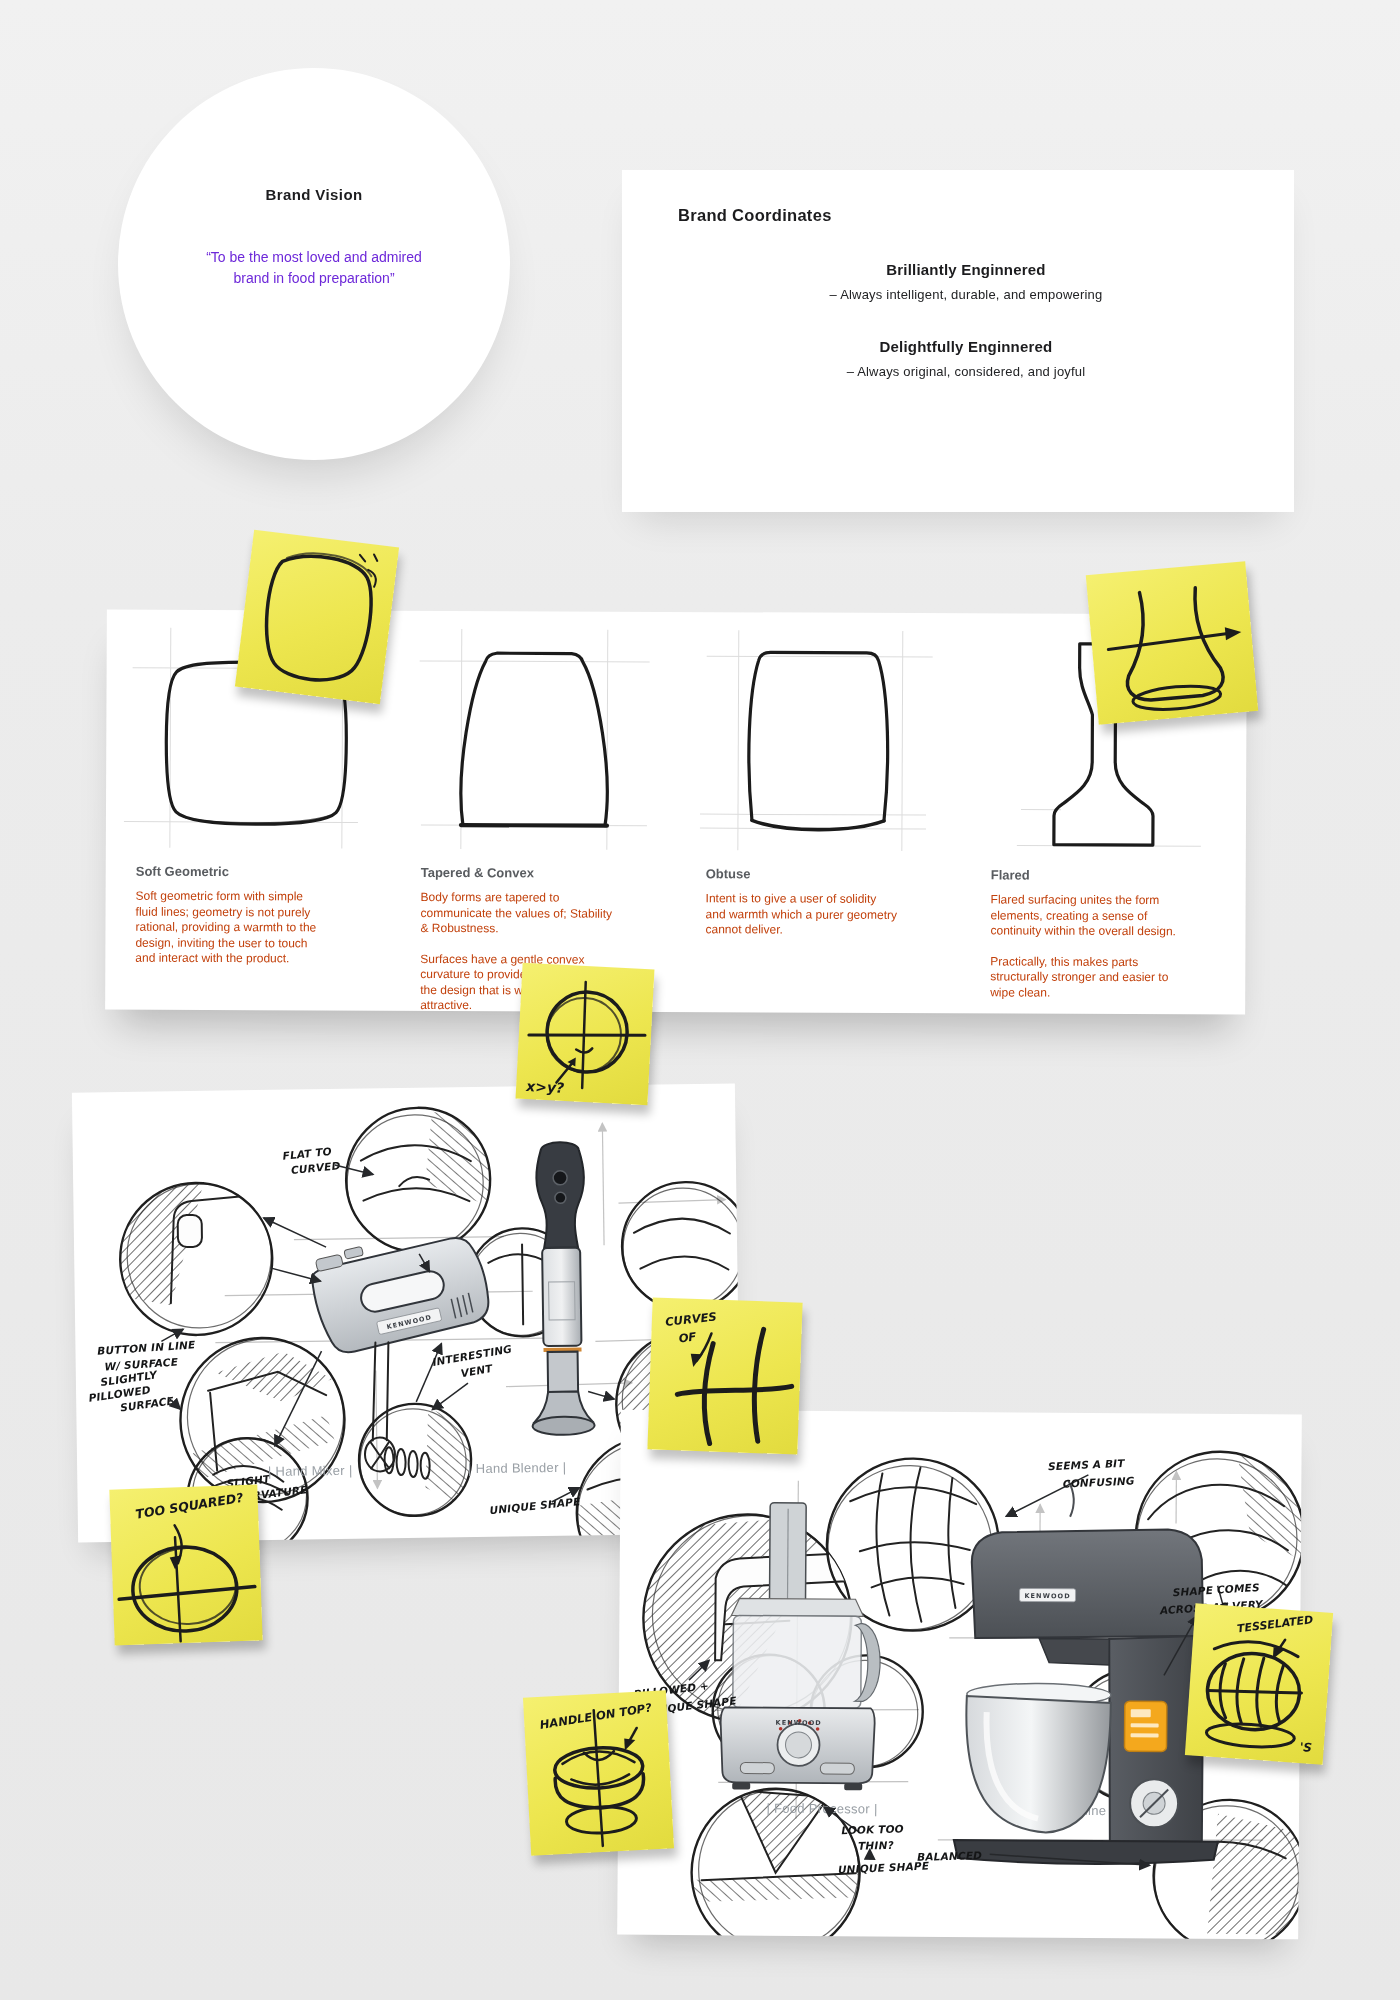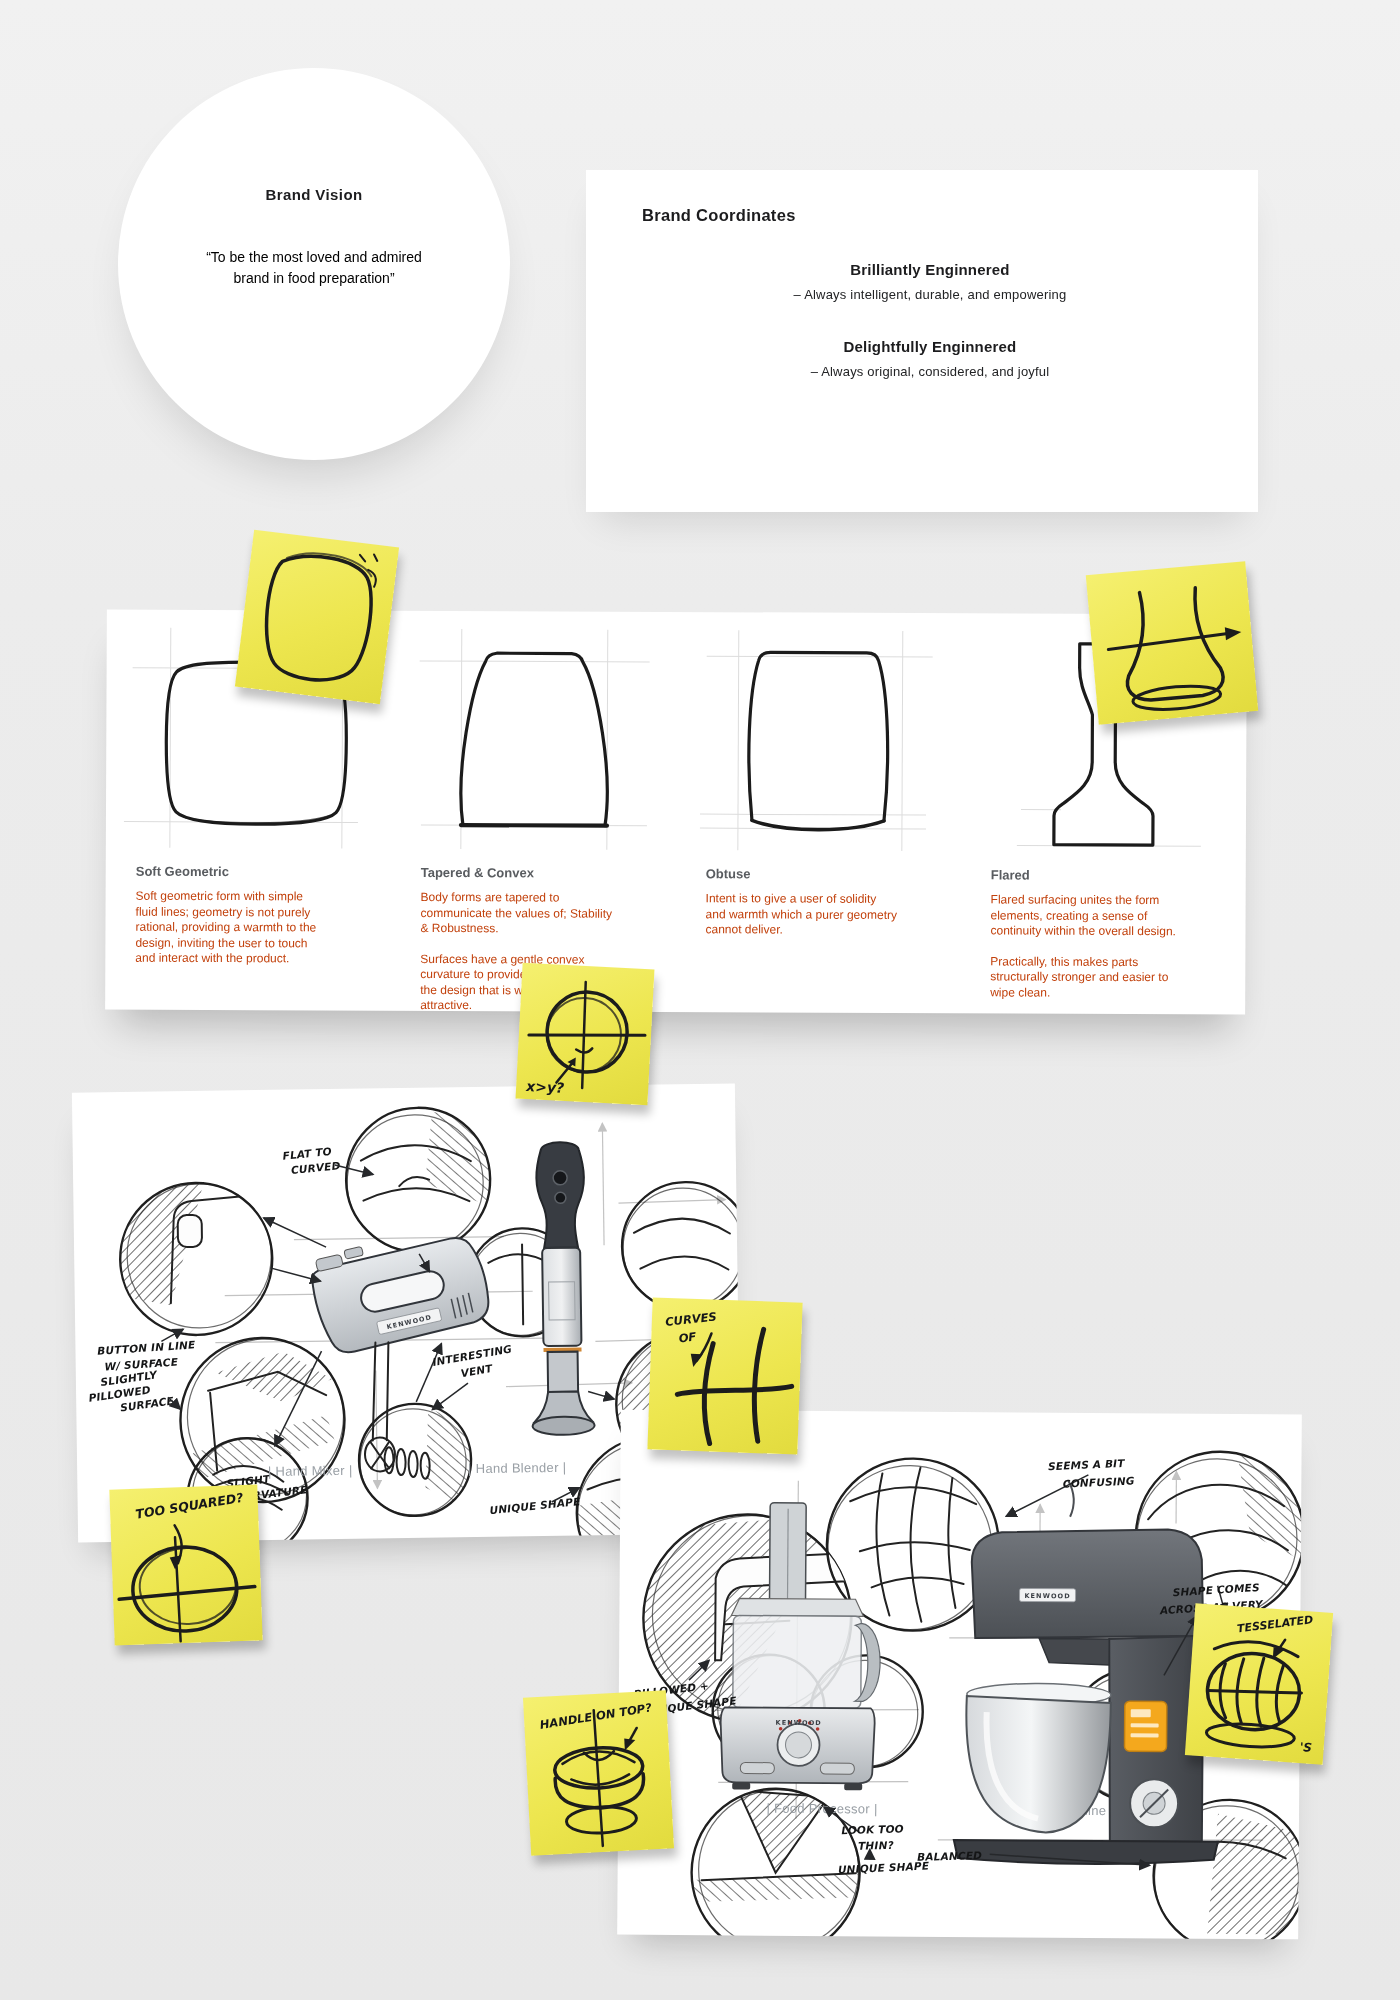--- a/index.html
+++ b/index.html
@@ -4,24 +4,24 @@
 <style>
   html,body{margin:0;padding:0;background:#e9e9e9;}
   .stage{position:relative;width:1400px;height:2000px;overflow:hidden;
          background:linear-gradient(180deg,#f1f1f1 0%,#ececec 30%,#e8e8e8 100%);
          font-family:"Liberation Sans",sans-serif;color:#1b1b1b;}
 
   
   .vision-circle{position:absolute;left:118px;top:68px;width:392px;height:392px;border-radius:50%;
     background:#fff;box-shadow:0 26px 48px -18px rgba(0,0,0,.16);text-align:center;}
   .vision-title{margin-top:118px;font-size:15px;font-weight:bold;letter-spacing:.4px;color:#1d1d1f;}
-  .vision-quote{margin:44px auto 0;width:250px;font-size:14px;line-height:21px;color:#000000;}
+  .vision-quote{margin:44px auto 0;width:250px;font-size:14px;line-height:21px;color:#6d28d9;}
 
   
-  .coord-card{position:absolute;left:586px;top:170px;width:672px;height:342px;background:#fff;
+  .coord-card{position:absolute;left:622px;top:170px;width:672px;height:342px;background:#fff;
     box-shadow:0 20px 38px -16px rgba(0,0,0,.14);}
   .coord-inner{padding:36px 40px 0 56px;}
   .coord-title{font-size:16.5px;font-weight:bold;letter-spacing:.3px;color:#1c1c1e;}
   .coord-group{margin-top:36px;text-align:center;}
   .coord-group:first-of-type{margin-top:40px;}
   .coord-heading{font-size:15px;font-weight:bold;color:#1c1c1e;letter-spacing:.2px;}
   .coord-line{margin-top:9px;font-size:13px;color:#222325;letter-spacing:.2px;}
 
   
   .forms-panel{position:absolute;left:106px;top:612px;width:1140px;height:400px;background:#fff;

